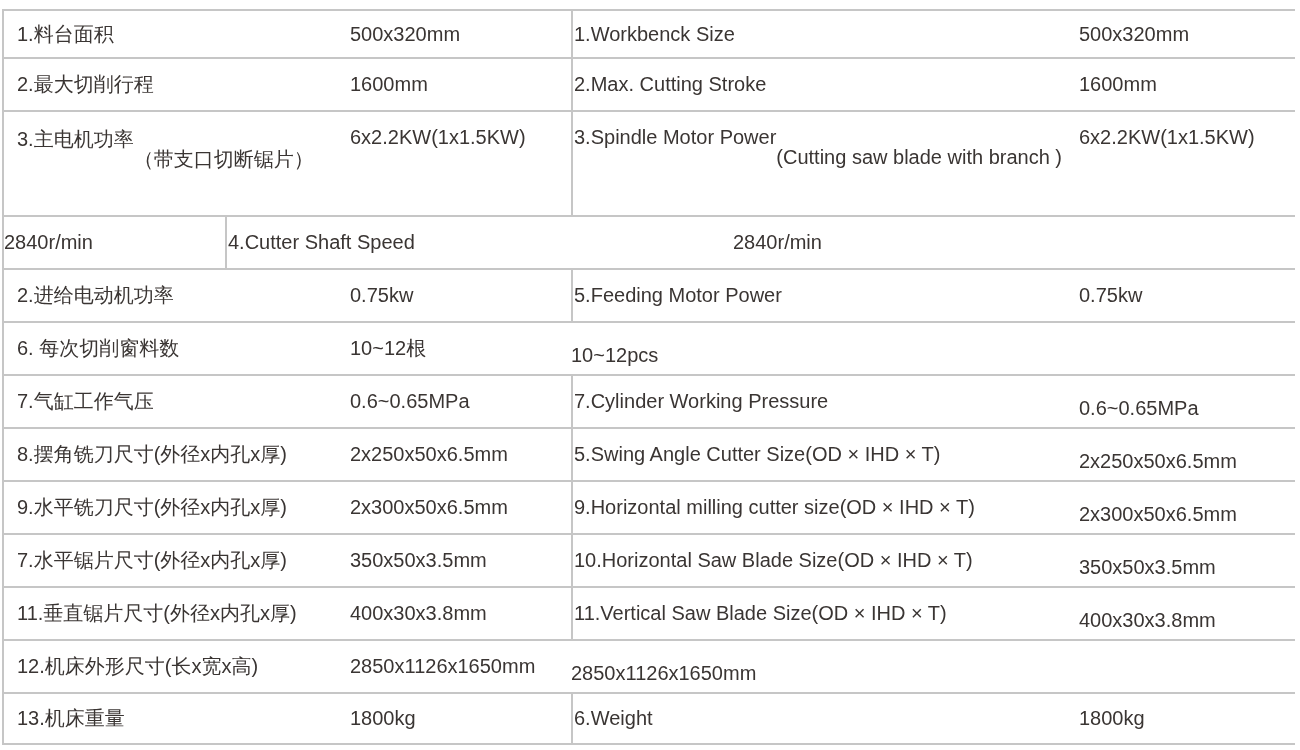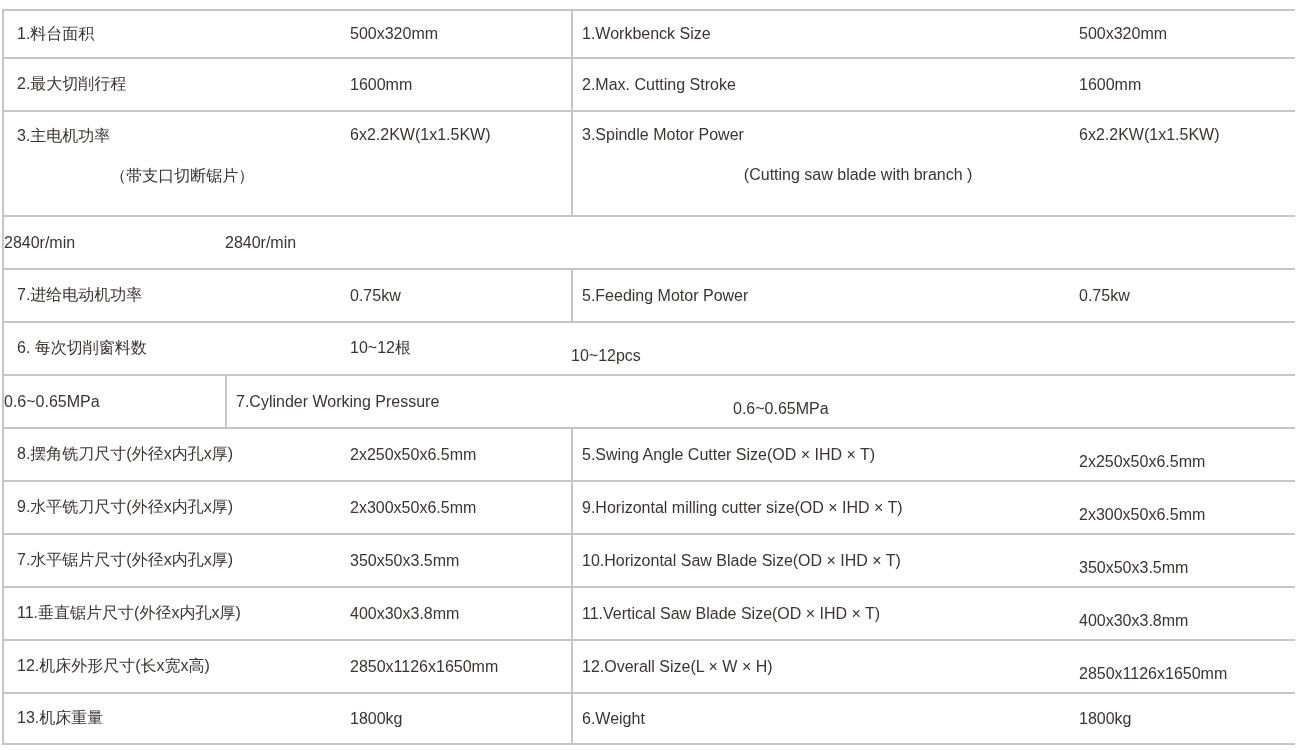--- a/index.html
+++ b/index.html
@@ -30,50 +30,50 @@
     border-bottom: 2px solid #c6c6c6;
   }
   .row:first-child { height: 46px; }
   .row:last-child  { height: 49px; }
   .row.tall        { height: 103px; }
 
   .cell {
     display: flex;
     align-items: center;
     box-sizing: border-box;
-    font-size: 16px;
+    font-size: 20px;
     white-space: nowrap;
     overflow: hidden;
   }
   .zh-label {
     width: 346px;
     padding-left: 13px;
   }
   .zh-value {
     width: 221px;
   }
   .en-label {
     width: 508px;
     border-left: 2px solid #c6c6c6;
-    padding-left: 9px;
+    padding-left: 1px;
   }
   .en-value {
     flex: 1;
   }
 
   
   .row.tall .cell {
     align-items: flex-start;
     padding-top: 14px;
   }
   .row.tall .zh-label,
   .row.tall .en-label {
     align-items: flex-start;
   }
-  .row.tall .line2 { margin-top: 40px; text-align: center; }
+  .row.tall .line2 { margin-top: 20px; text-align: center; }
   .line2:empty { display: none; }
 
   
   .row:nth-child(n+6):nth-child(-n+12) .en-value {
     transform: translateY(7px);
   }
 </style>
 </head>
 <body>
 
@@ -113,46 +113,54 @@
     <div class="cell zh-value">6x2.2KW(1x1.5KW)</div>
     <div class="cell en-label">
       <span class="line1">3.Spindle Motor Power</span>
       <span class="line2">(Cutting saw blade with branch )</span>
     </div>
     <div class="cell en-value">6x2.2KW(1x1.5KW)</div>
   </div>
 
   <div class="row">
     <div class="cell zh-value">2840r/min</div>
+    <div class="cell en-label">
+      <span class="line1">4.Cutter Shaft Speed</span>
+
+    </div>
     <div class="cell en-value">2840r/min</div>
   </div>
 
   <div class="row">
     <div class="cell zh-label">
-      <span class="line1">7.进给电动机功率</span>
+      <span class="line1">2.进给电动机功率</span>
 
     </div>
     <div class="cell zh-value">0.75kw</div>
     <div class="cell en-label">
       <span class="line1">5.Feeding Motor Power</span>
 
     </div>
     <div class="cell en-value">0.75kw</div>
   </div>
 
   <div class="row">
     <div class="cell zh-label">
       <span class="line1">6. 每次切削窗料数</span>
 
     </div>
     <div class="cell zh-value">10~12根</div>
     <div class="cell en-value">10~12pcs</div>
   </div>
 
   <div class="row">
+    <div class="cell zh-label">
+      <span class="line1">7.气缸工作气压</span>
+
+    </div>
     <div class="cell zh-value">0.6~0.65MPa</div>
     <div class="cell en-label">
       <span class="line1">7.Cylinder Working Pressure</span>
 
     </div>
     <div class="cell en-value">0.6~0.65MPa</div>
   </div>
 
   <div class="row">
     <div class="cell zh-label">
@@ -205,24 +213,20 @@
     </div>
     <div class="cell en-value">400x30x3.8mm</div>
   </div>
 
   <div class="row">
     <div class="cell zh-label">
       <span class="line1">12.机床外形尺寸(长x宽x高)</span>
 
     </div>
     <div class="cell zh-value">2850x1126x1650mm</div>
-    <div class="cell en-label">
-      <span class="line1">12.Overall Size(L × W × H)</span>
-
-    </div>
     <div class="cell en-value">2850x1126x1650mm</div>
   </div>
 
   <div class="row">
     <div class="cell zh-label">
       <span class="line1">13.机床重量</span>
 
     </div>
     <div class="cell zh-value">1800kg</div>
     <div class="cell en-label">

